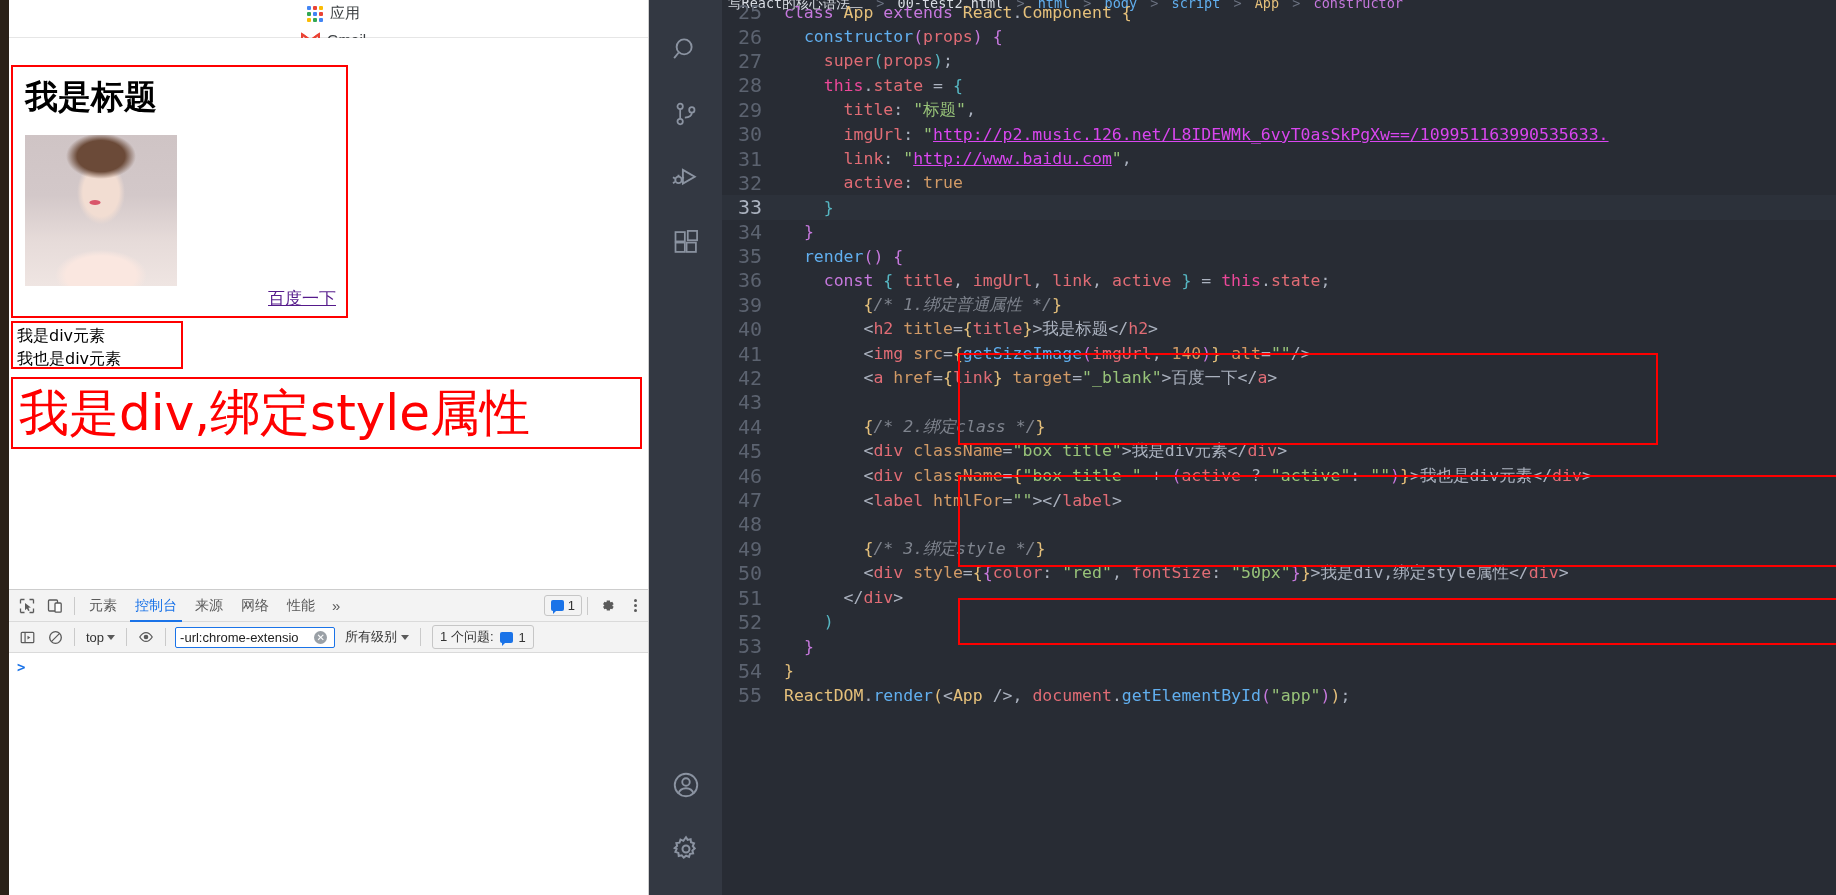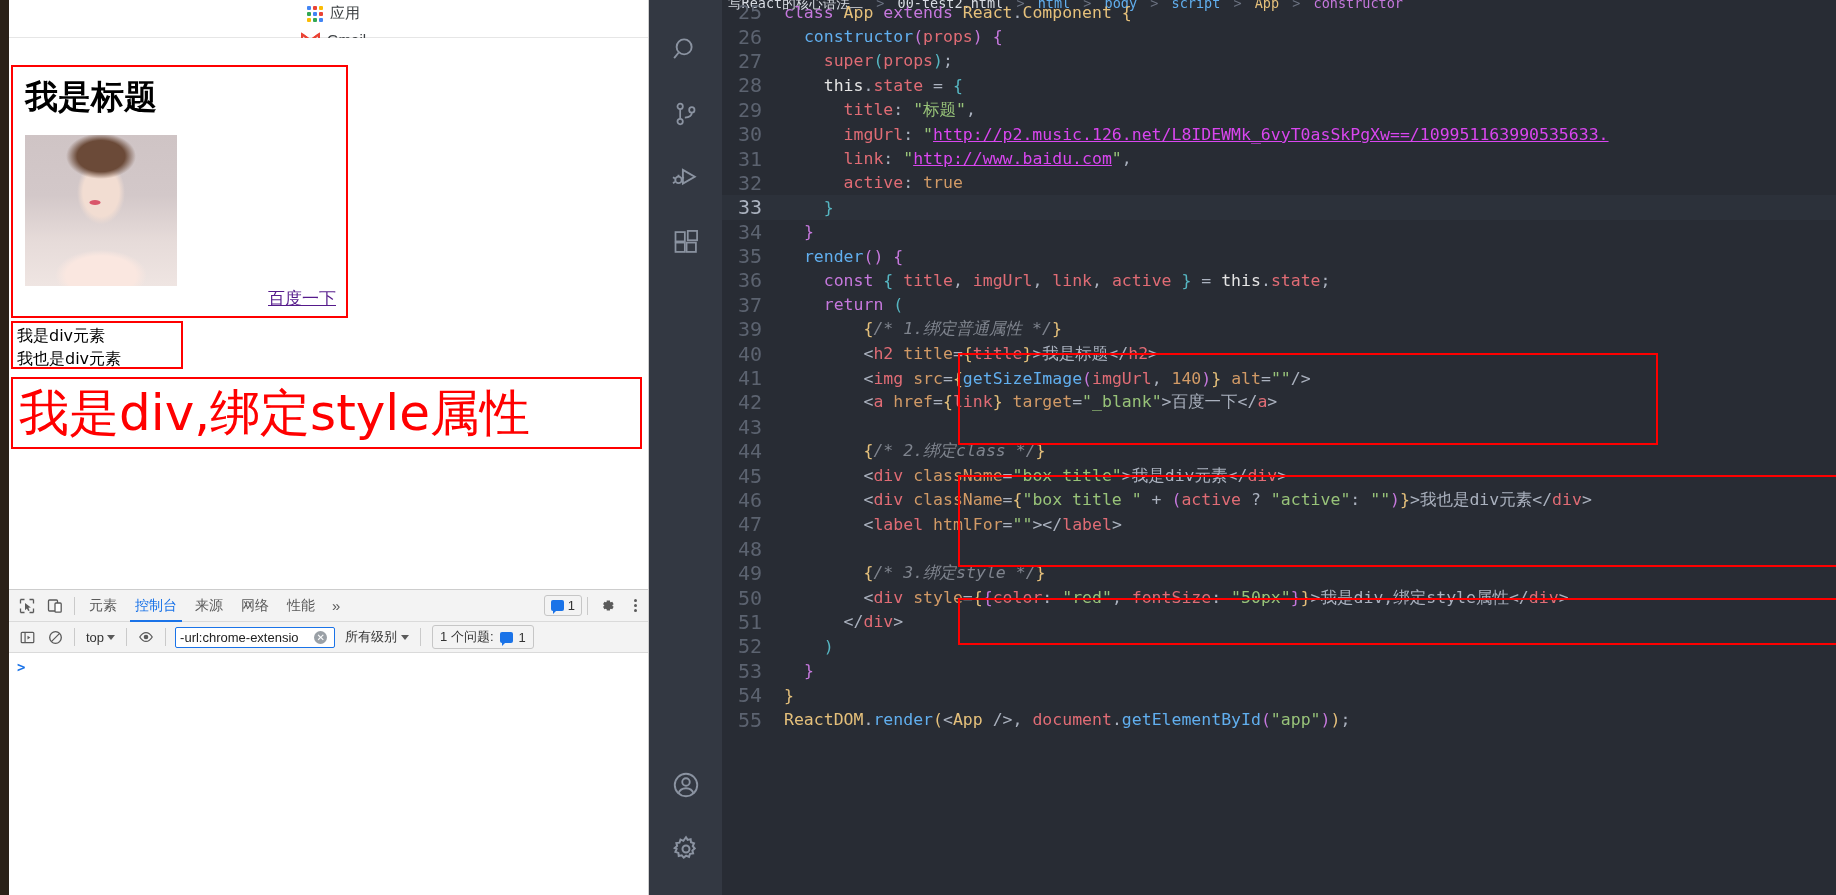--- a/index.html
+++ b/index.html
@@ -294,21 +294,21 @@
   .t-str   { color: #98c379; }  
   .t-num   { color: #d19a66; }  
   .t-var   { color: #e06c75; }  
   .t-tag   { color: #e06c75; }
   .t-attr  { color: #d19a66; }
   .t-punc  { color: #abb2bf; }
   .t-com   { color: #7f848e; font-style: italic; }
   .t-brace2{ color: #c678dd; }
   .t-brace3{ color: #56b6c2; }
   .t-brace4{ color: #e5c07b; }
-  .t-this  { color: #e5e5e5; }
+  .t-this  { color: #ec4899; }
   .t-link  { color: #d946ef; text-decoration: underline; }
   .t-cjk   { color: #abb2bf; }
 
   
   .code-annot {
     position: absolute; border: 2px solid #ff0000; pointer-events: none;
     z-index: 5;
   }
 </style>
 </head>
@@ -594,21 +594,20 @@
         <div class="code-row"><span class="ln">27</span><span class="code-text">    <span class="t-var">super</span><span class="t-brace3">(</span><span class="t-var">props</span><span class="t-brace3">)</span><span class="t-punc">;</span></span></div>
         <div class="code-row"><span class="ln">28</span><span class="code-text">    <span class="t-this">this</span><span class="t-punc">.</span><span class="t-var">state</span> <span class="t-punc">=</span> <span class="t-brace3">{</span></span></div>
         <div class="code-row"><span class="ln">29</span><span class="code-text">      <span class="t-var">title</span><span class="t-punc">:</span> <span class="t-str">"标题"</span><span class="t-punc">,</span></span></div>
         <div class="code-row"><span class="ln">30</span><span class="code-text">      <span class="t-var">imgUrl</span><span class="t-punc">:</span> <span class="t-str">"</span><span class="t-link">http://p2.music.126.net/L8IDEWMk_6vyT0asSkPgXw==/109951163990535633.</span></span></div>
         <div class="code-row"><span class="ln">31</span><span class="code-text">      <span class="t-var">link</span><span class="t-punc">:</span> <span class="t-str">"</span><span class="t-link">http://www.baidu.com</span><span class="t-str">"</span><span class="t-punc">,</span></span></div>
         <div class="code-row"><span class="ln">32</span><span class="code-text">      <span class="t-var">active</span><span class="t-punc">:</span> <span class="t-num">true</span></span></div>
         <div class="code-row current"><span class="ln">33</span><span class="code-text">    <span class="t-brace3">}</span></span></div>
         <div class="code-row"><span class="ln">34</span><span class="code-text">  <span class="t-brace2">}</span></span></div>
         <div class="code-row"><span class="ln">35</span><span class="code-text">  <span class="t-fn">render</span><span class="t-brace2">()</span> <span class="t-brace2">{</span></span></div>
         <div class="code-row"><span class="ln">36</span><span class="code-text">    <span class="t-key">const</span> <span class="t-brace3">{</span> <span class="t-var">title</span><span class="t-punc">,</span> <span class="t-var">imgUrl</span><span class="t-punc">,</span> <span class="t-var">link</span><span class="t-punc">,</span> <span class="t-var">active</span> <span class="t-brace3">}</span> <span class="t-punc">=</span> <span class="t-this">this</span><span class="t-punc">.</span><span class="t-var">state</span><span class="t-punc">;</span></span></div>
-        <div class="code-row"><span class="ln">37</span><span class="code-text">    <span class="t-key">return</span> <span class="t-brace3">(</span></span></div>
         <div class="code-row"><span class="ln">39</span><span class="code-text">        <span class="t-brace4">{</span><span class="t-com">/* 1.绑定普通属性 */</span><span class="t-brace4">}</span></span></div>
         <div class="code-row"><span class="ln">40</span><span class="code-text">        <span class="t-punc">&lt;</span><span class="t-tag">h2</span> <span class="t-attr">title</span><span class="t-punc">=</span><span class="t-brace4">{</span><span class="t-var">title</span><span class="t-brace4">}</span><span class="t-punc">&gt;</span><span class="t-cjk">我是标题</span><span class="t-punc">&lt;/</span><span class="t-tag">h2</span><span class="t-punc">&gt;</span></span></div>
         <div class="code-row"><span class="ln">41</span><span class="code-text">        <span class="t-punc">&lt;</span><span class="t-tag">img</span> <span class="t-attr">src</span><span class="t-punc">=</span><span class="t-brace4">{</span><span class="t-fn">getSizeImage</span><span class="t-brace2">(</span><span class="t-var">imgUrl</span><span class="t-punc">,</span> <span class="t-num">140</span><span class="t-brace2">)</span><span class="t-brace4">}</span> <span class="t-attr">alt</span><span class="t-punc">=</span><span class="t-str">""</span><span class="t-punc">/&gt;</span></span></div>
         <div class="code-row"><span class="ln">42</span><span class="code-text">        <span class="t-punc">&lt;</span><span class="t-tag">a</span> <span class="t-attr">href</span><span class="t-punc">=</span><span class="t-brace4">{</span><span class="t-var">link</span><span class="t-brace4">}</span> <span class="t-attr">target</span><span class="t-punc">=</span><span class="t-str">"_blank"</span><span class="t-punc">&gt;</span><span class="t-cjk">百度一下</span><span class="t-punc">&lt;/</span><span class="t-tag">a</span><span class="t-punc">&gt;</span></span></div>
         <div class="code-row"><span class="ln">43</span><span class="code-text"></span></div>
         <div class="code-row"><span class="ln">44</span><span class="code-text">        <span class="t-brace4">{</span><span class="t-com">/* 2.绑定class */</span><span class="t-brace4">}</span></span></div>
         <div class="code-row"><span class="ln">45</span><span class="code-text">        <span class="t-punc">&lt;</span><span class="t-tag">div</span> <span class="t-attr">className</span><span class="t-punc">=</span><span class="t-str">"box title"</span><span class="t-punc">&gt;</span><span class="t-cjk">我是div元素</span><span class="t-punc">&lt;/</span><span class="t-tag">div</span><span class="t-punc">&gt;</span></span></div>
         <div class="code-row"><span class="ln">46</span><span class="code-text">        <span class="t-punc">&lt;</span><span class="t-tag">div</span> <span class="t-attr">className</span><span class="t-punc">=</span><span class="t-brace4">{</span><span class="t-str">"box title "</span> <span class="t-punc">+</span> <span class="t-brace2">(</span><span class="t-var">active</span> <span class="t-punc">?</span> <span class="t-str">"active"</span><span class="t-punc">:</span> <span class="t-str">""</span><span class="t-brace2">)</span><span class="t-brace4">}</span><span class="t-punc">&gt;</span><span class="t-cjk">我也是div元素</span><span class="t-punc">&lt;/</span><span class="t-tag">div</span><span class="t-punc">&gt;</span></span></div>
         <div class="code-row"><span class="ln">47</span><span class="code-text">        <span class="t-punc">&lt;</span><span class="t-tag">label</span> <span class="t-attr">htmlFor</span><span class="t-punc">=</span><span class="t-str">""</span><span class="t-punc">&gt;&lt;/</span><span class="t-tag">label</span><span class="t-punc">&gt;</span></span></div>
         <div class="code-row"><span class="ln">48</span><span class="code-text"></span></div>

